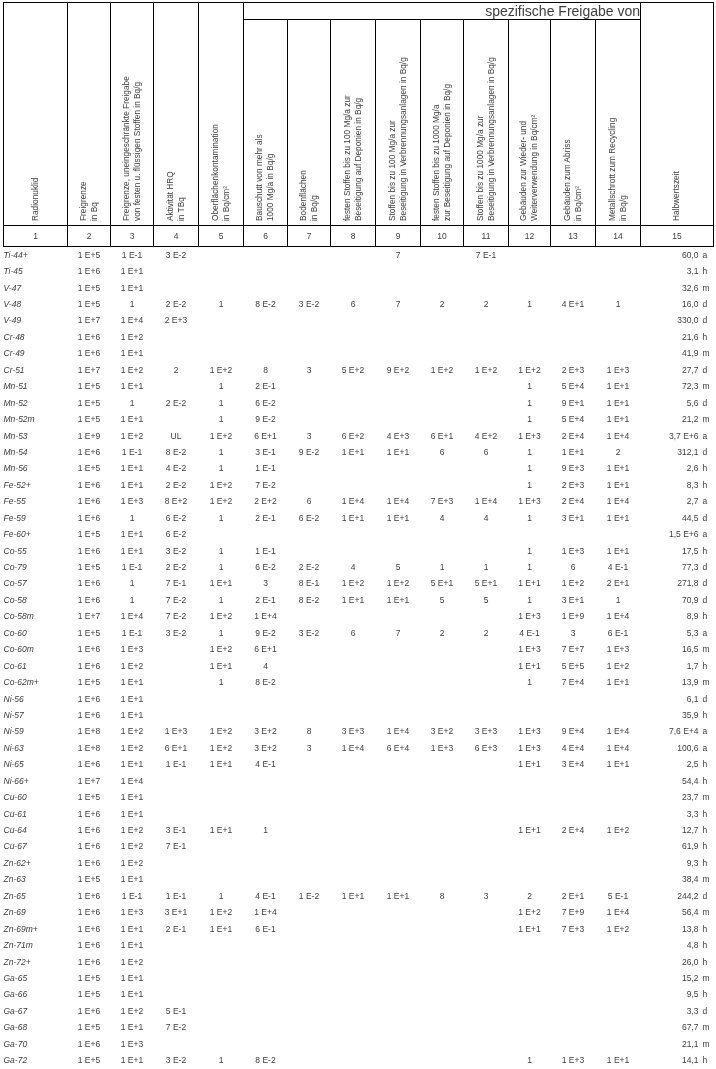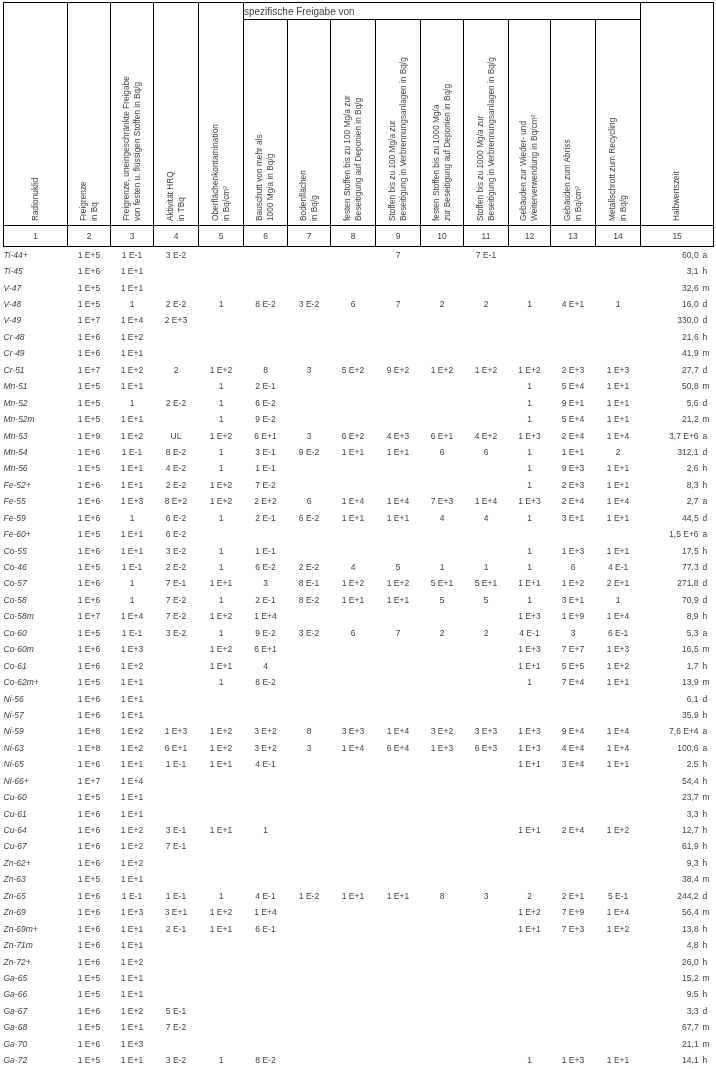--- a/index.html
+++ b/index.html
@@ -10,21 +10,21 @@
   table.fg {
     border-collapse:collapse; table-layout:fixed;
     width:710px; margin:2px 0 0 3px;
   }
   table.fg th, table.fg td { padding:0; font-weight:normal; color:#404040; }
 
   
   thead th { border:1px solid #000; background:#fff; }
   .r-span   { height:17px; }
   .r-rot th { height:205px; }
-  .span-head { font-size:10px; text-align:left; vertical-align:middle; }
+  .span-head { font-size:14px; text-align:right; vertical-align:middle; }
   th.rot { position:relative; }
   .ri {
     position:absolute; left:0; top:100%;
     transform-origin:0 0; transform:rotate(-90deg);
     display:flex; flex-direction:column; justify-content:center;
     box-sizing:border-box; padding-left:4px; height:var(--w);
   }
   .ra { width:221px; }
   .rb { width:204px; }
   .lab { white-space:pre-line; font-size:8.3px; line-height:10.6px; text-align:left; }
@@ -323,21 +323,21 @@
           <td class="c-val">1</td>
           <td class="c-val">2 E-1</td>
           <td class="c-val"></td>
           <td class="c-val"></td>
           <td class="c-val"></td>
           <td class="c-val"></td>
           <td class="c-val"></td>
           <td class="c-val">1</td>
           <td class="c-val">5 E+4</td>
           <td class="c-val">1 E+1</td>
-          <td class="c-hl"><span>50,8</span><span class="hu">m</span></td>
+          <td class="c-hl"><span>72,3</span><span class="hu">m</span></td>
         </tr>
         <tr>
           <td class="c-nuc">Mn-52</td>
           <td class="c-val">1 E+5</td>
           <td class="c-val">1</td>
           <td class="c-val">2 E-2</td>
           <td class="c-val">1</td>
           <td class="c-val">6 E-2</td>
           <td class="c-val"></td>
           <td class="c-val"></td>
@@ -496,21 +496,21 @@
           <td class="c-val"></td>
           <td class="c-val"></td>
           <td class="c-val"></td>
           <td class="c-val"></td>
           <td class="c-val">1</td>
           <td class="c-val">1 E+3</td>
           <td class="c-val">1 E+1</td>
           <td class="c-hl"><span>17,5</span><span class="hu">h</span></td>
         </tr>
         <tr>
-          <td class="c-nuc">Co-46</td>
+          <td class="c-nuc">Co-79</td>
           <td class="c-val">1 E+5</td>
           <td class="c-val">1 E-1</td>
           <td class="c-val">2 E-2</td>
           <td class="c-val">1</td>
           <td class="c-val">6 E-2</td>
           <td class="c-val">2 E-2</td>
           <td class="c-val">4</td>
           <td class="c-val">5</td>
           <td class="c-val">1</td>
           <td class="c-val">1</td>

